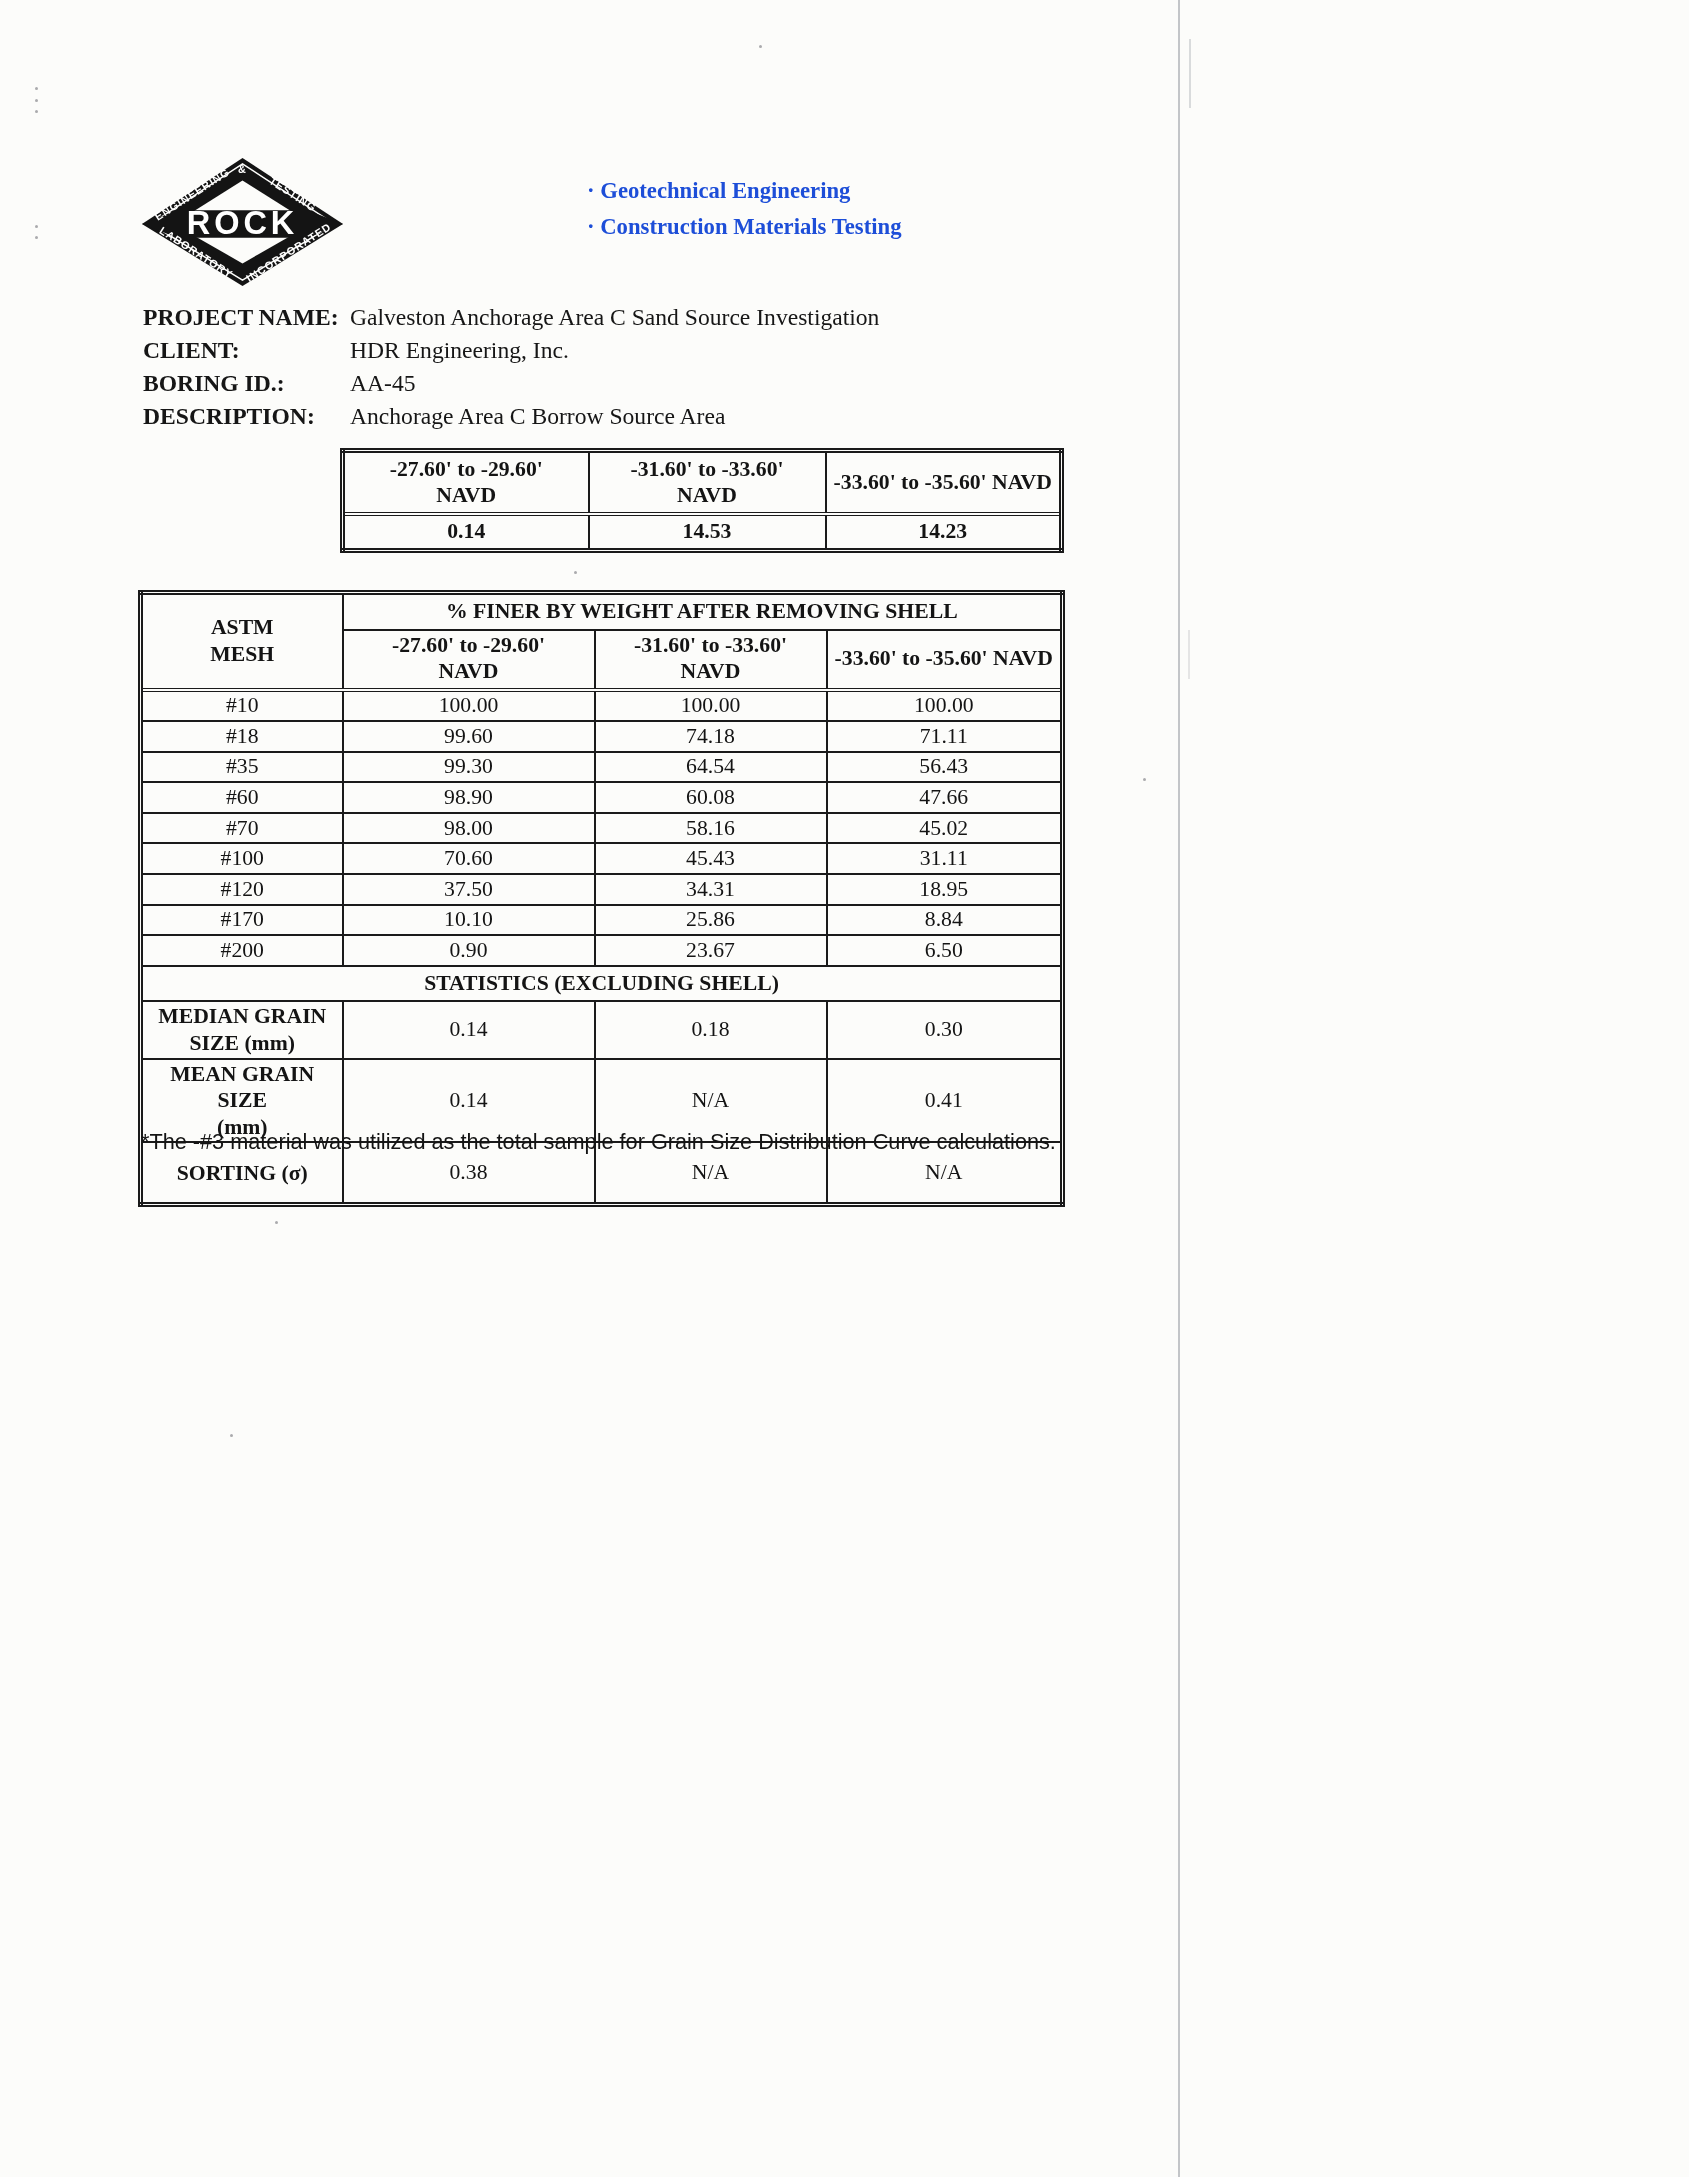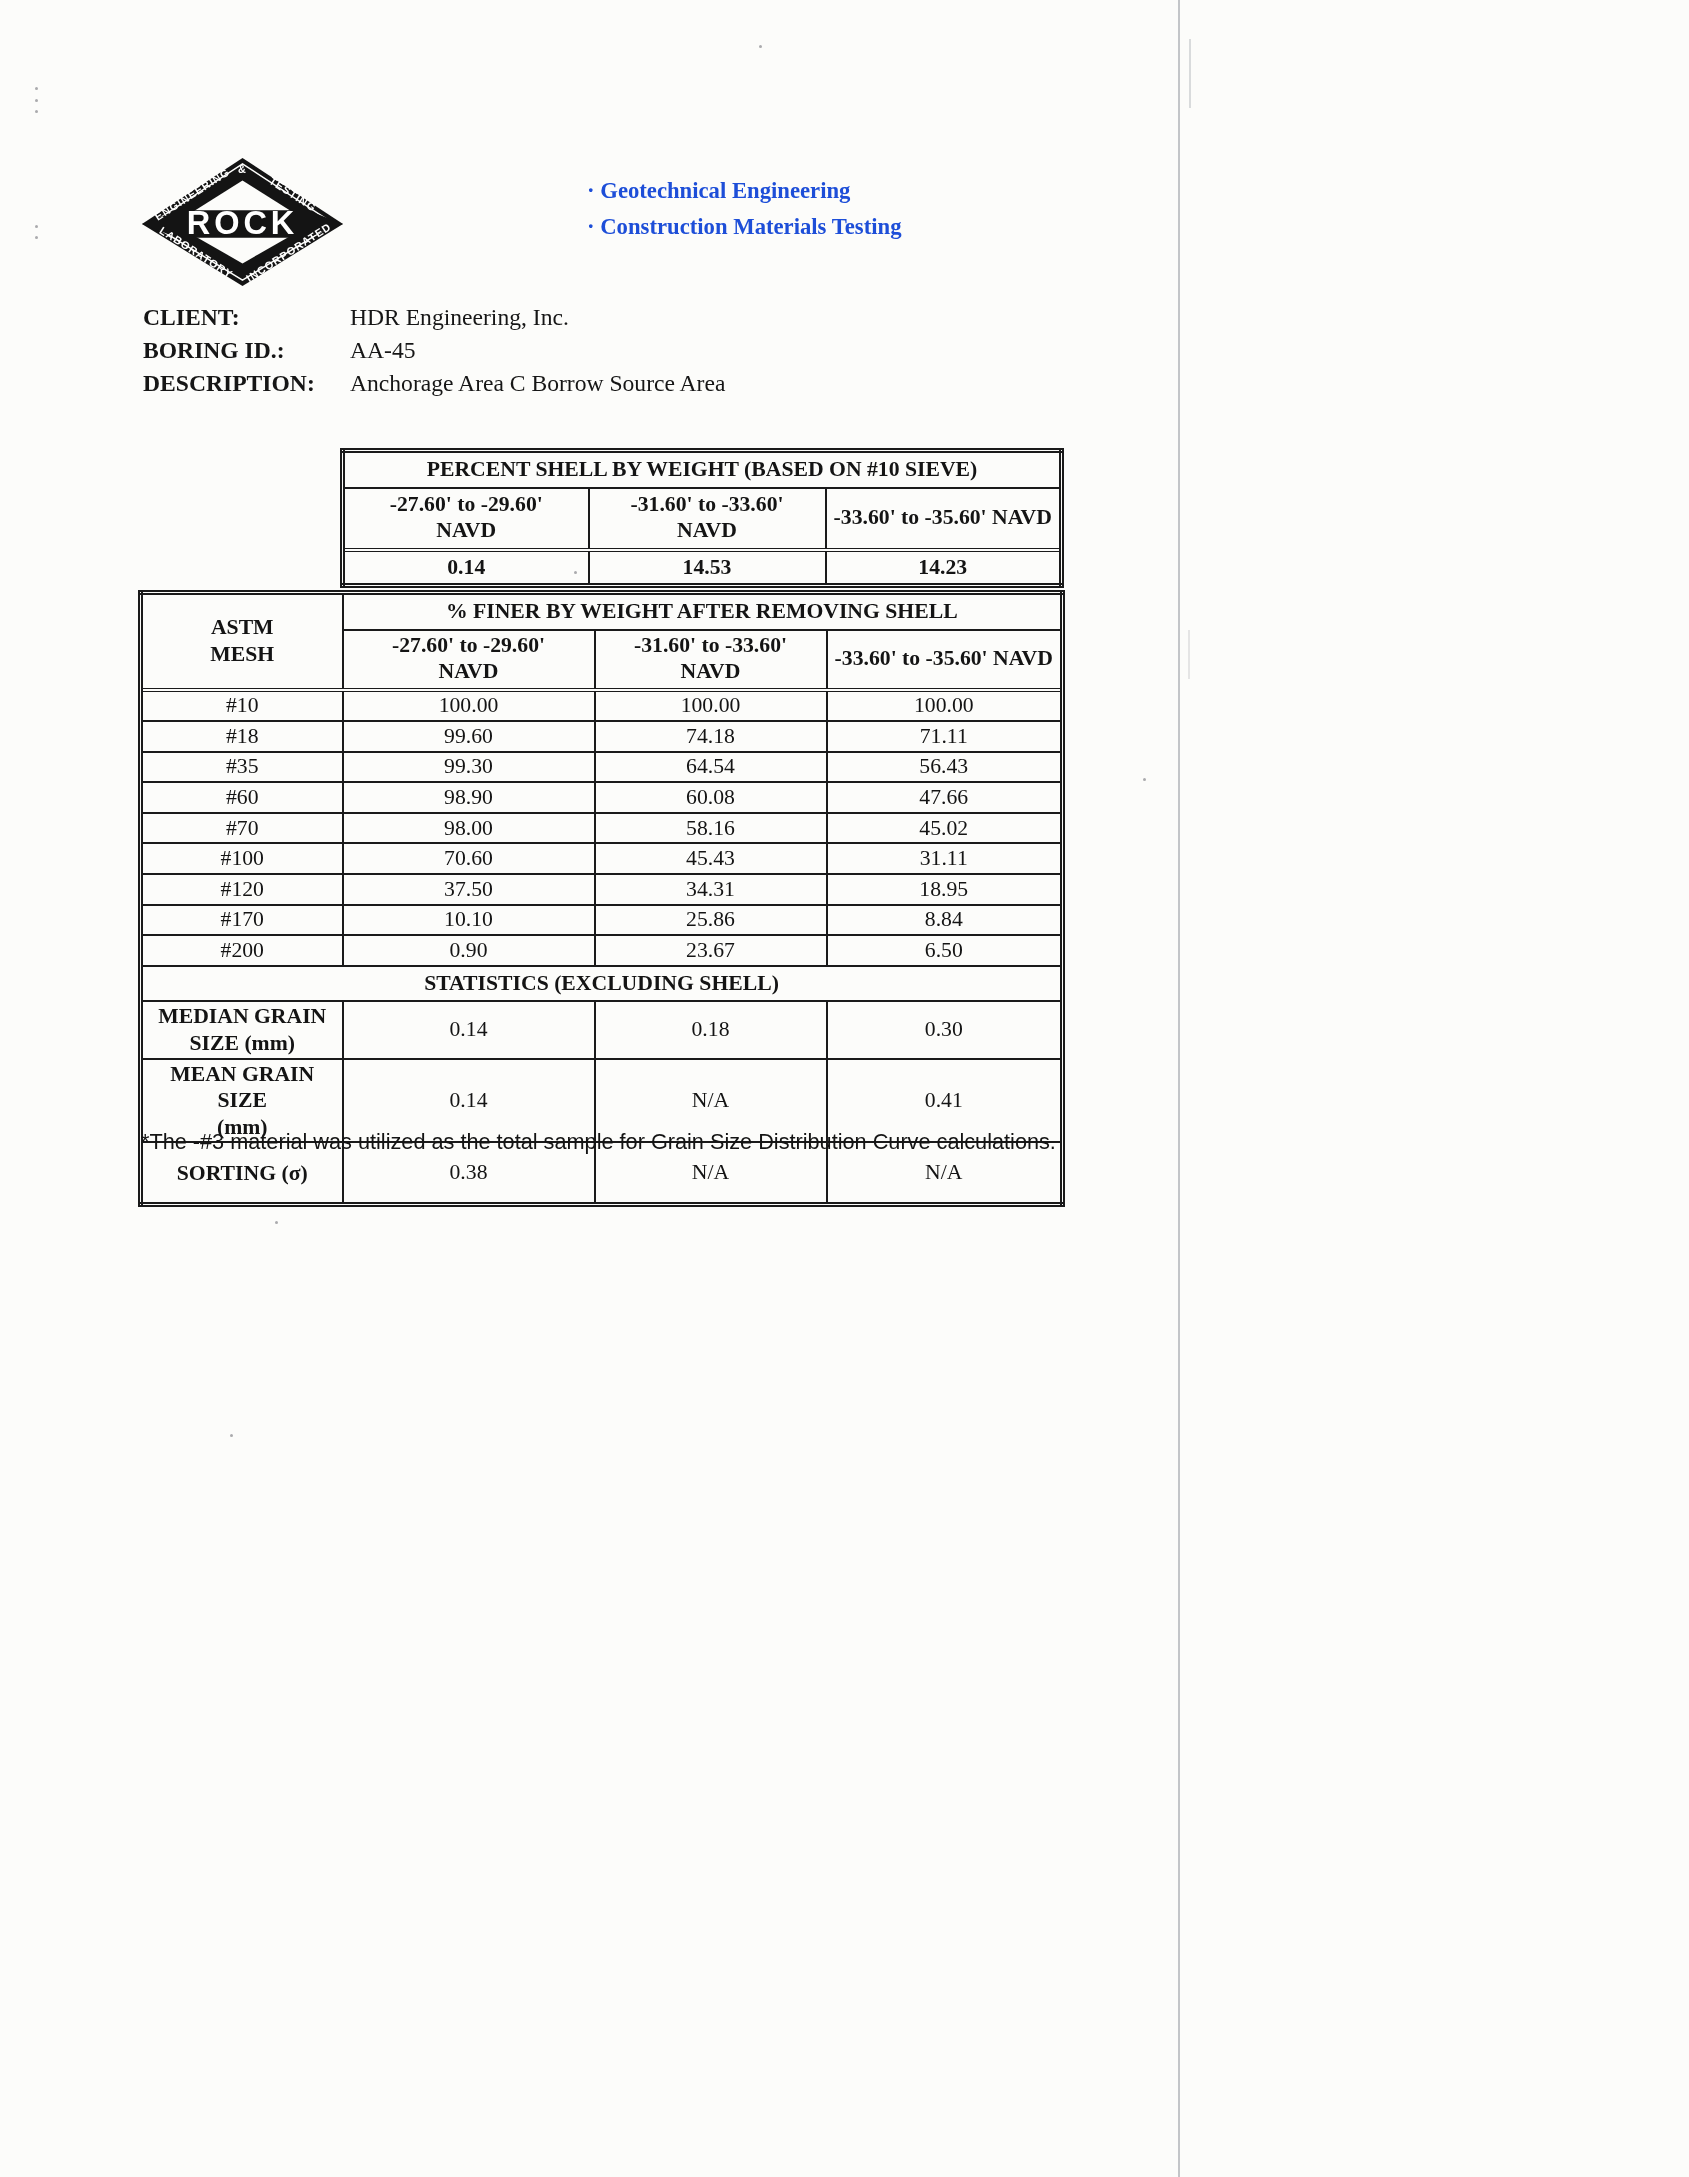--- a/index.html
+++ b/index.html
@@ -65,43 +65,44 @@
     </svg>
   </div>
 
   <div class="services">
     <div>· Geotechnical Engineering</div>
     <div>· Construction Materials Testing</div>
   </div>
 
   <div class="project">
     <div class="project-row">
+      <div class="project-label">PROJECT NAME:</div>
+      <div class="project-value">Galveston Anchorage Area C Sand Source Investigation</div>
+    </div>
+    <div class="project-row">
       <div class="project-label">CLIENT:</div>
       <div class="project-value">HDR Engineering, Inc.</div>
     </div>
     <div class="project-row">
       <div class="project-label">BORING ID.:</div>
       <div class="project-value">AA-45</div>
     </div>
     <div class="project-row">
       <div class="project-label">DESCRIPTION:</div>
       <div class="project-value">Anchorage Area C Borrow Source Area</div>
     </div>
   </div>
 
   <table class="tbl shell">
     <colgroup>
         <col style="width:246px">
         <col style="width:237px">
         <col style="width:236px">
       </colgroup>
     <tbody>
-        <tr>
-      <td colspan="3" class="tbl-title">PERCENT SHELL BY WEIGHT (BASED ON #10 SIEVE)</td>
-    </tr>
     <tr>
       <td class="hdr">-27.60' to -29.60'
 NAVD</td>
       <td class="hdr">-31.60' to -33.60'
 NAVD</td>
       <td class="hdr">-33.60' to -35.60' NAVD</td>
     </tr>
     <tr class="val-row">
       <td>0.14</td>
       <td>14.53</td>

